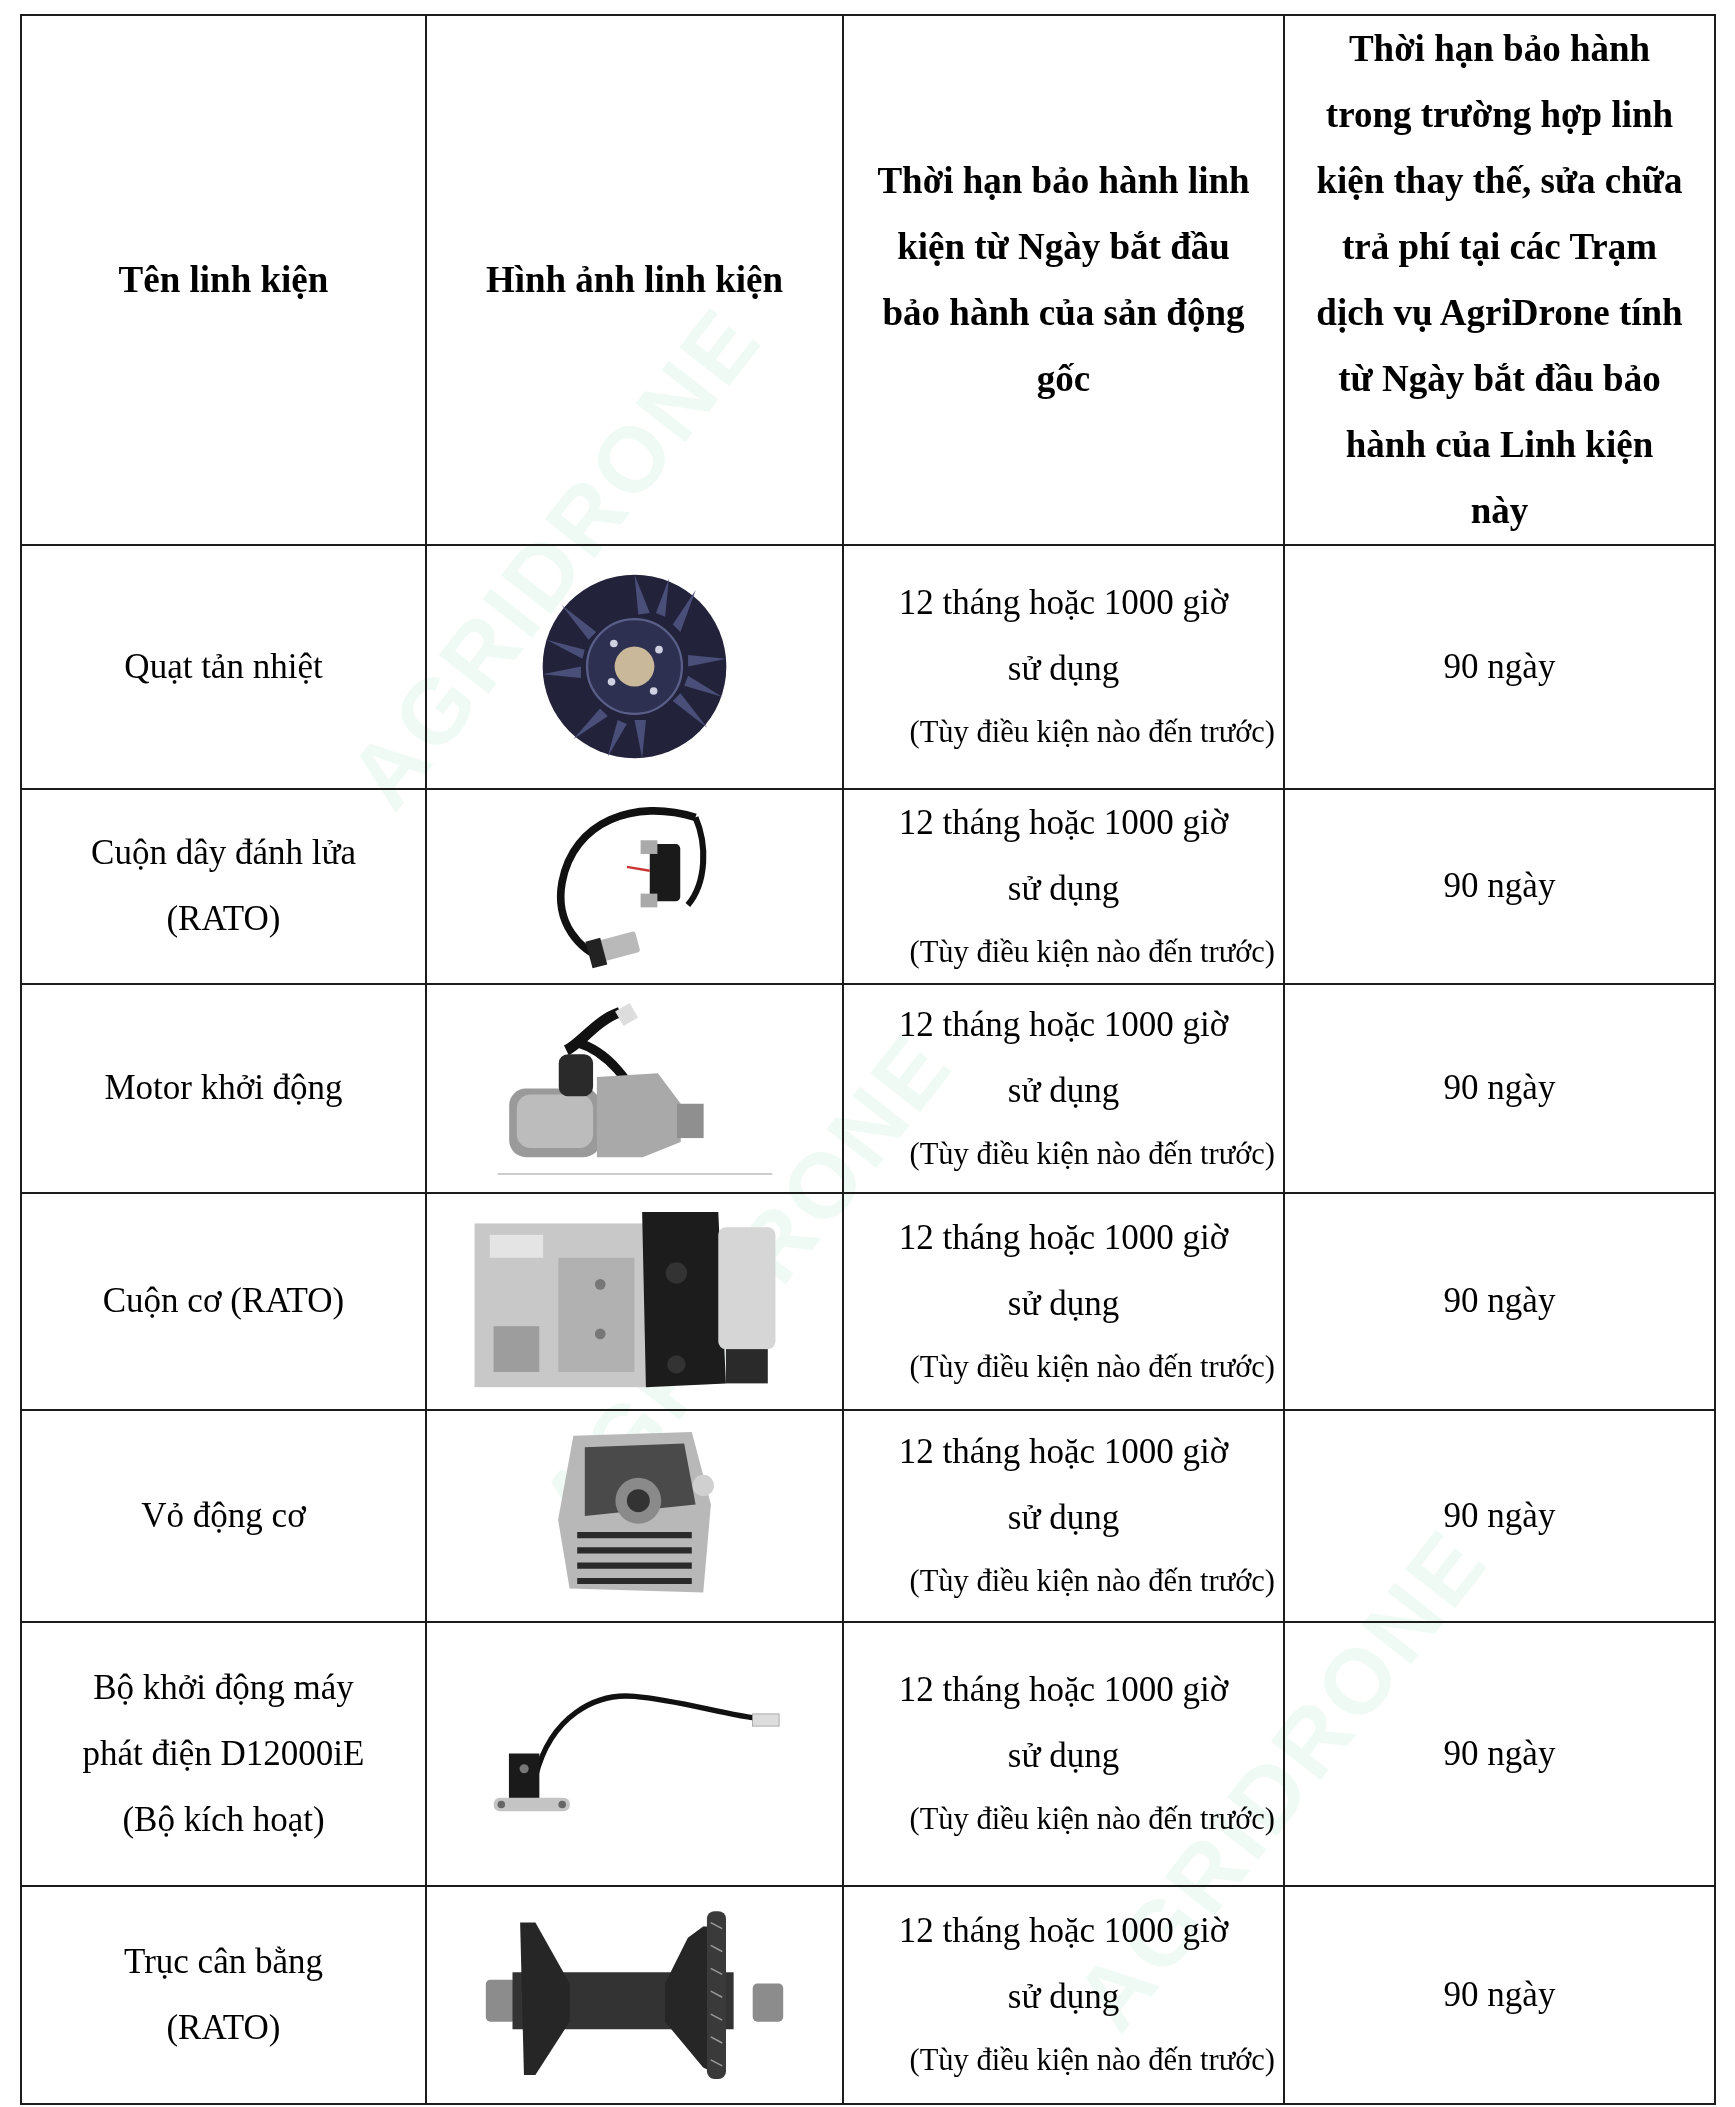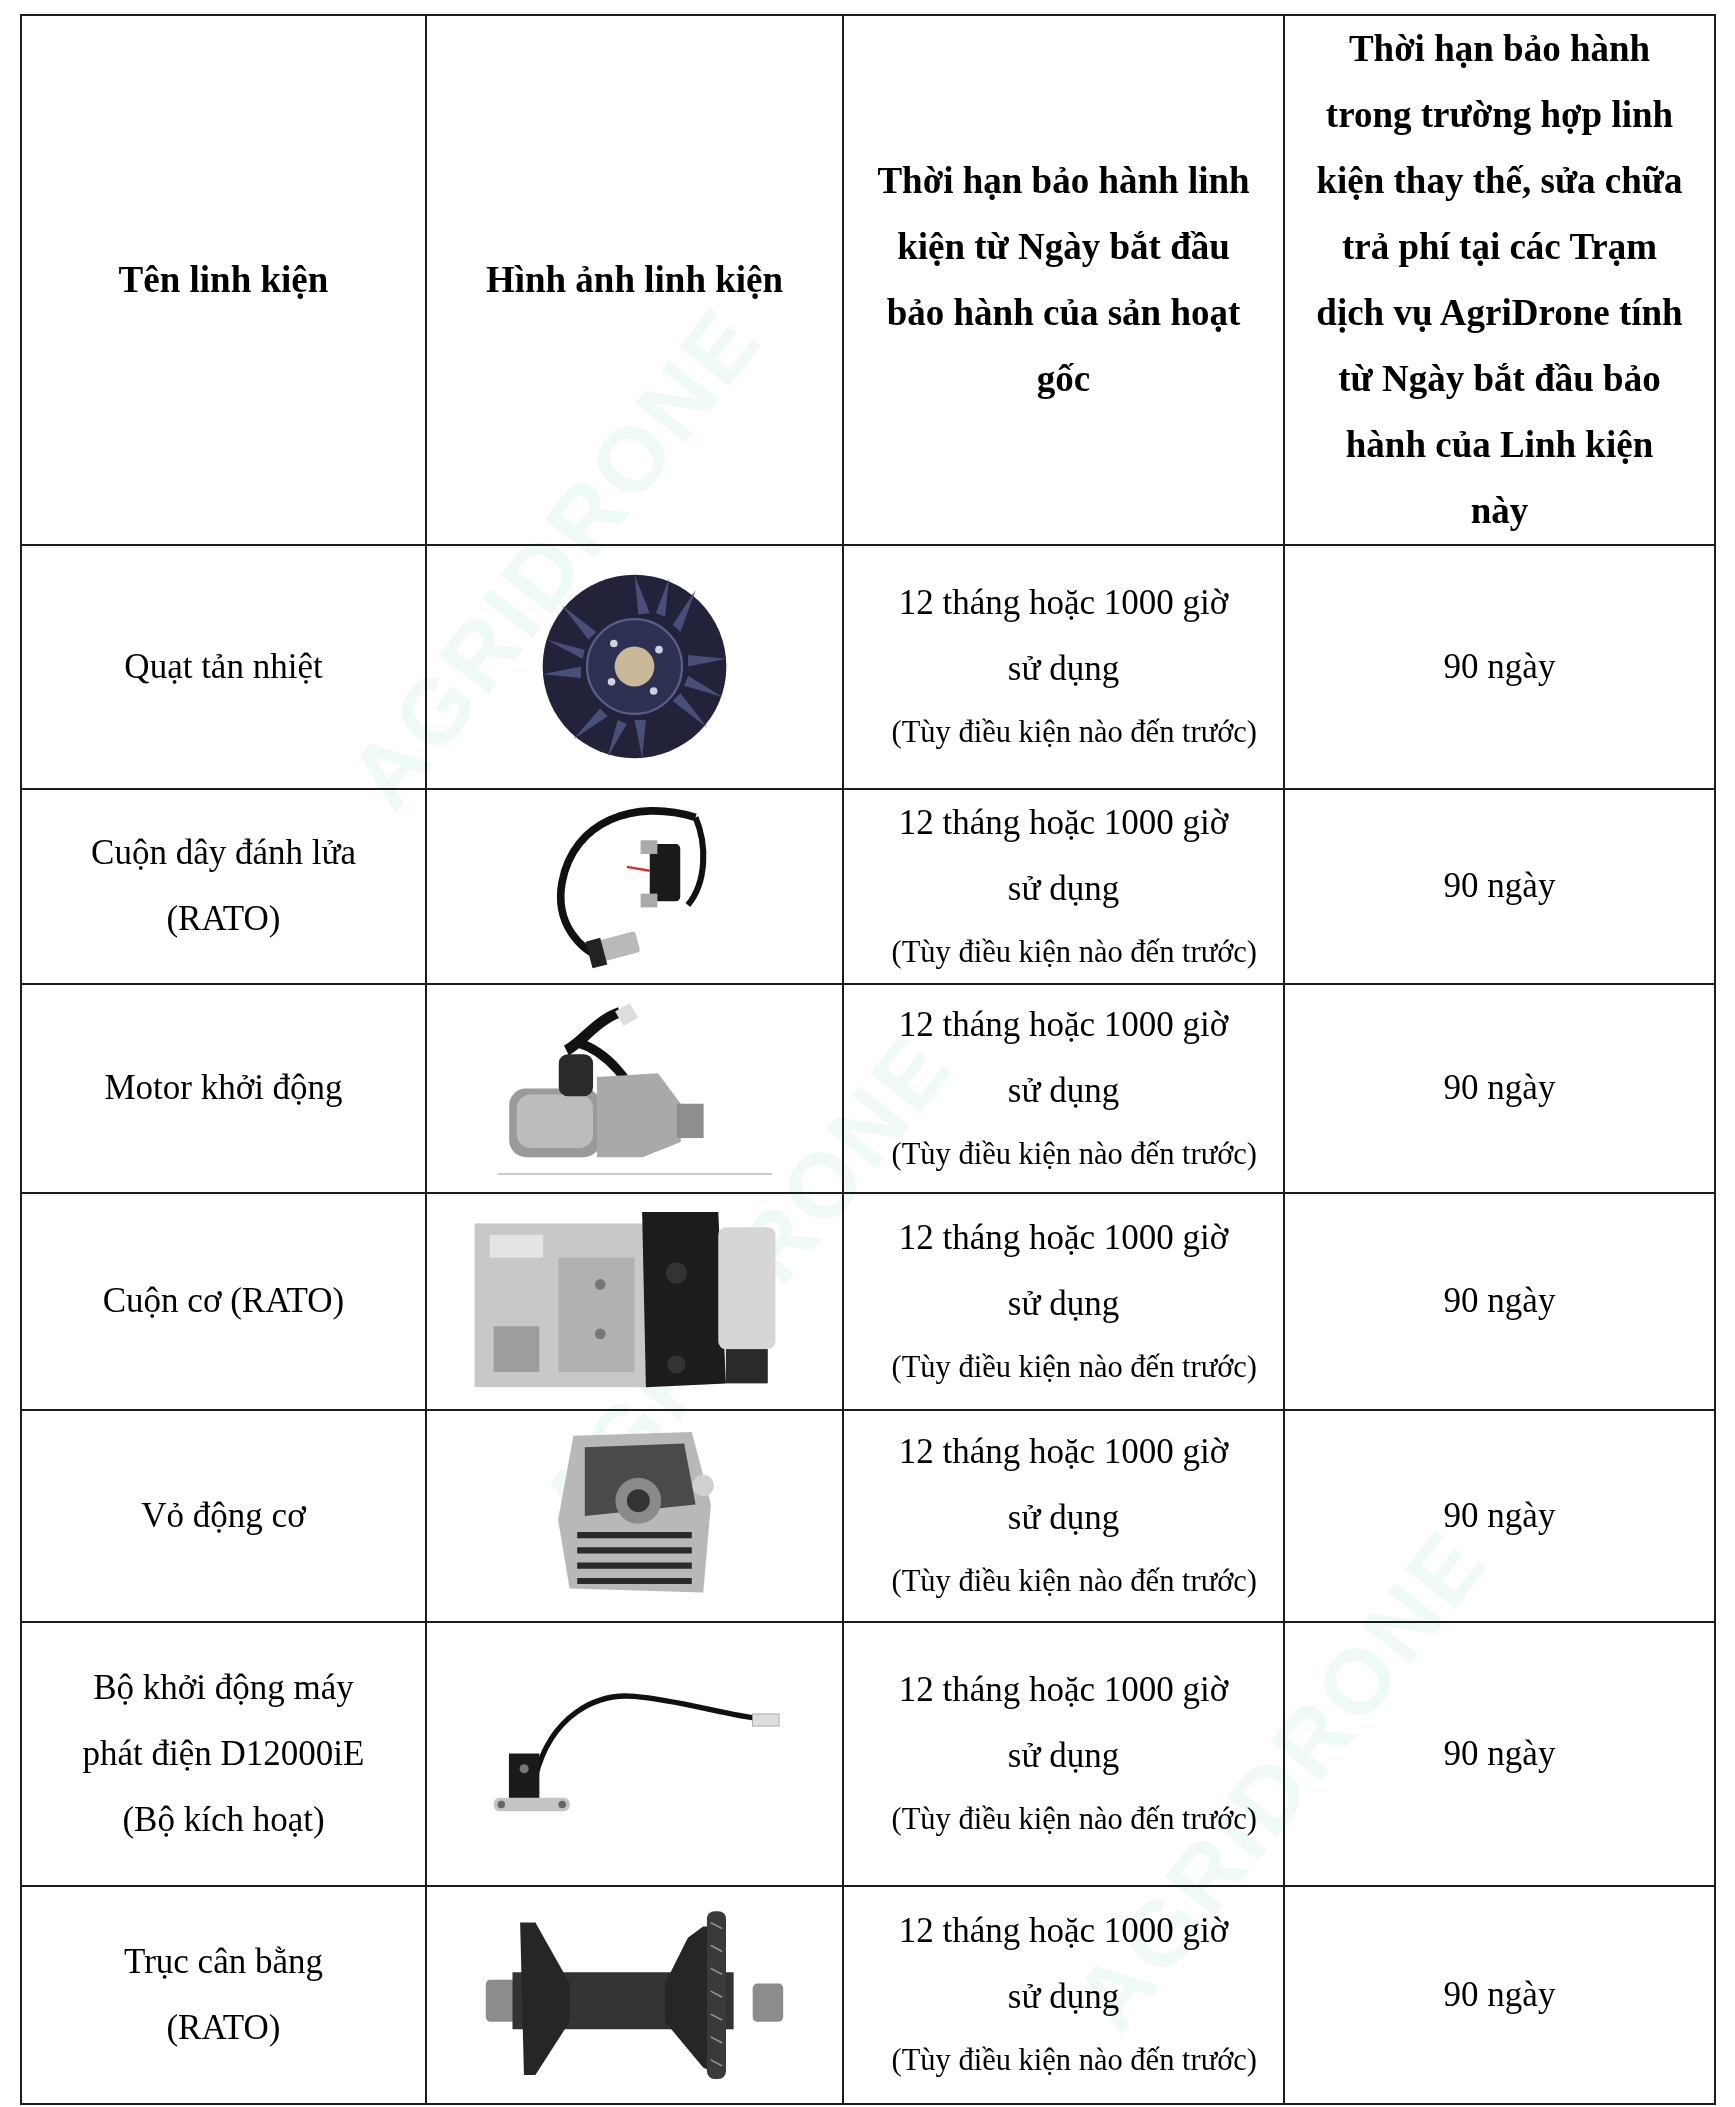--- a/index.html
+++ b/index.html
@@ -5,21 +5,21 @@
   html, body { margin: 0; padding: 0; background: #ffffff; }
   body { width: 1735px; height: 2108px; position: relative; overflow: hidden;
          font-family: "Liberation Serif", "DejaVu Serif", serif; color: #000; }
   .page { position: absolute; left: 0; top: 0; width: 1735px; height: 2108px; }
   table.warranty {
     position: absolute; left: 20px; top: 13.7px; width: 1694px;
     border-collapse: collapse; table-layout: fixed;
   }
   table.warranty td, table.warranty th {
     border: 2.3px solid #1c1c1c; text-align: center; vertical-align: middle;
-    padding: 0 26px; box-sizing: border-box;
+    padding: 0 8px; box-sizing: border-box;
   }
   th { font-weight: bold; font-size: 37px; line-height: 66px; }
   td { font-size: 35px; line-height: 66px; font-weight: normal; }
   col.c1 { width: 405px; } col.c2 { width: 417px; } col.c3 { width: 441px; } col.c4 { width: 431px; }
   .hdr-row { height: 528px; }
   .sub { font-size: 30.5px; line-height: 61px; display: block; text-align: right; }
   .line { display: block; }
   .img-cell { padding: 0 !important; }
   .img-cell svg { display: block; margin: 0 auto; }
   .watermark { position: absolute; pointer-events: none; color: #36c96b; opacity: 0.07;
@@ -42,21 +42,21 @@
         <col class="c3">
         <col class="c4">
       </colgroup>
     <thead>
       <tr class="hdr-row">
         <th>Tên linh kiện</th>
         <th>Hình ảnh linh kiện</th>
         <th>
           <span class="line">Thời hạn bảo hành linh</span>
           <span class="line">kiện từ Ngày bắt đầu</span>
-          <span class="line">bảo hành của sản hoạt</span>
+          <span class="line">bảo hành của sản động</span>
           <span class="line">gốc</span>
         </th>
         <th>
           <span class="line">Thời hạn bảo hành</span>
           <span class="line">trong trường hợp linh</span>
           <span class="line">kiện thay thế, sửa chữa</span>
           <span class="line">trả phí tại các Trạm</span>
           <span class="line">dịch vụ AgriDrone tính</span>
           <span class="line">từ Ngày bắt đầu bảo</span>
           <span class="line">hành của Linh kiện</span>

